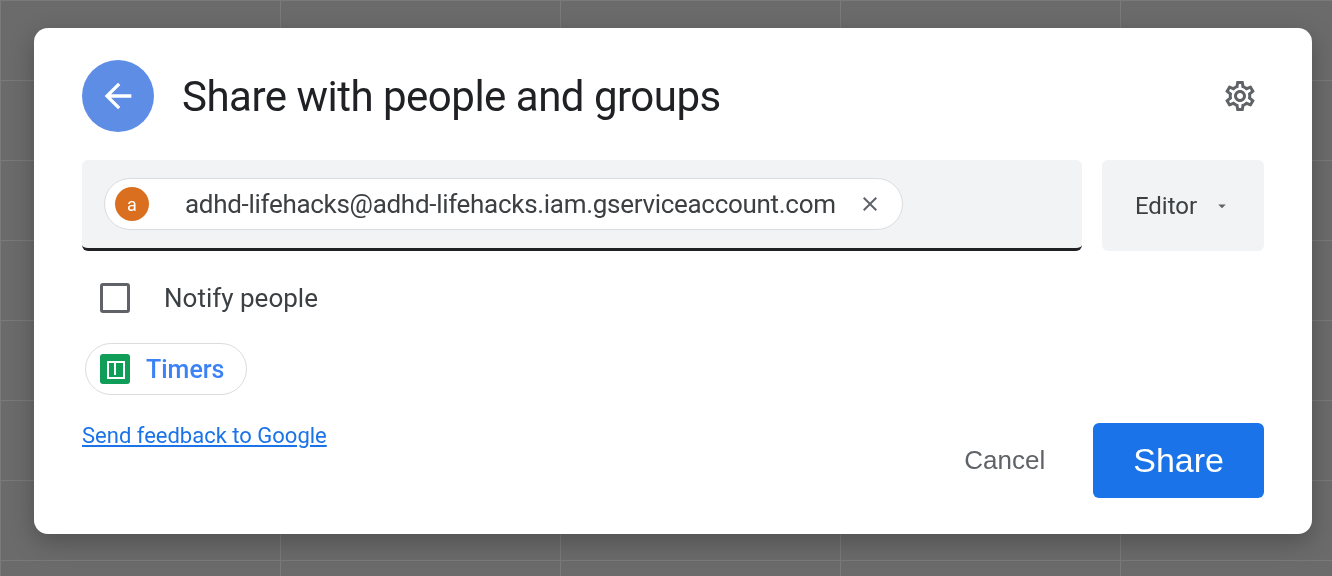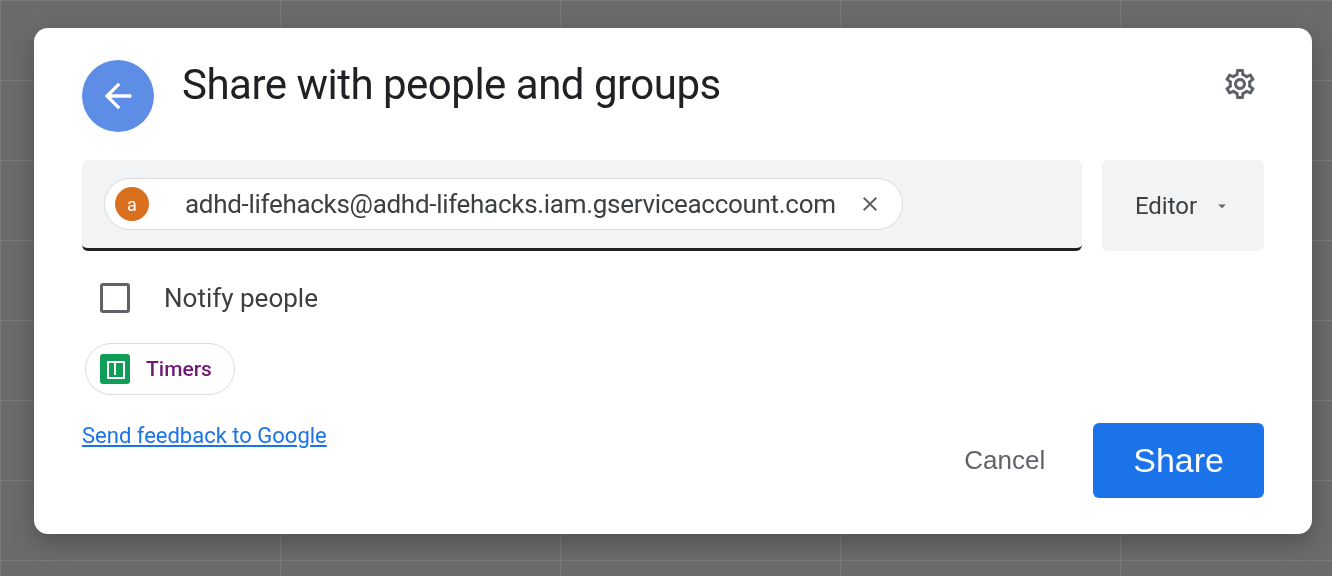--- a/index.html
+++ b/index.html
@@ -45,21 +45,21 @@
       left: 34px;
       right: 20px;
       background: #fff;
       border-radius: 14px;
       box-shadow: 0 8px 24px rgba(0,0,0,0.25);
       padding: 32px 48px 36px 48px;
     }
     
     .dialog-header {
       display: flex;
-      align-items: flex-start;
+      align-items: center;
       gap: 28px;
       margin-bottom: 28px;
     }
     
     .back-button {
       width: 72px;
       height: 72px;
       border-radius: 50%;
       background: #5e8de6;
       border: none;
@@ -244,23 +244,23 @@
       content: '';
       position: absolute;
       width: 2px;
       height: 14px;
       background: #fff;
       top: 7px;
       left: 14px;
     }
     
     .file-chip-label {
-      font-size: 21px;
+      font-size: 25px;
       font-weight: 500;
-      color: #701a75;
+      color: #3b82f6;
     }
     
     .dialog-footer {
       display: flex;
       align-items: flex-start;
       justify-content: space-between;
     }
     
     .feedback-link {
       font-size: 22px;

